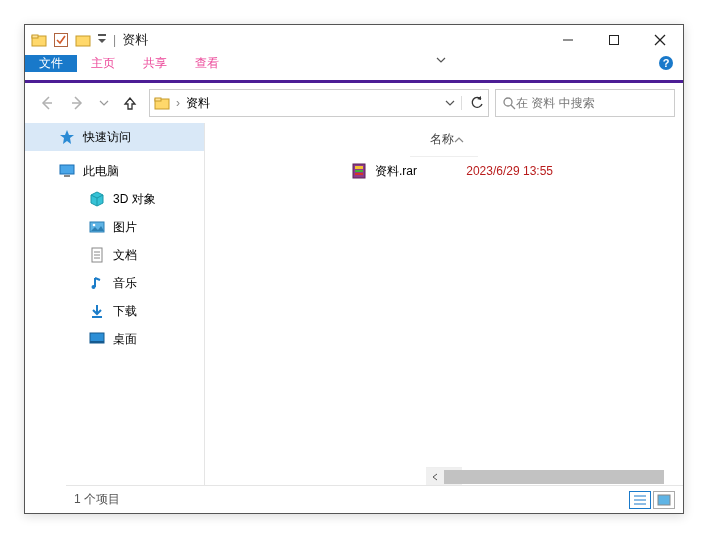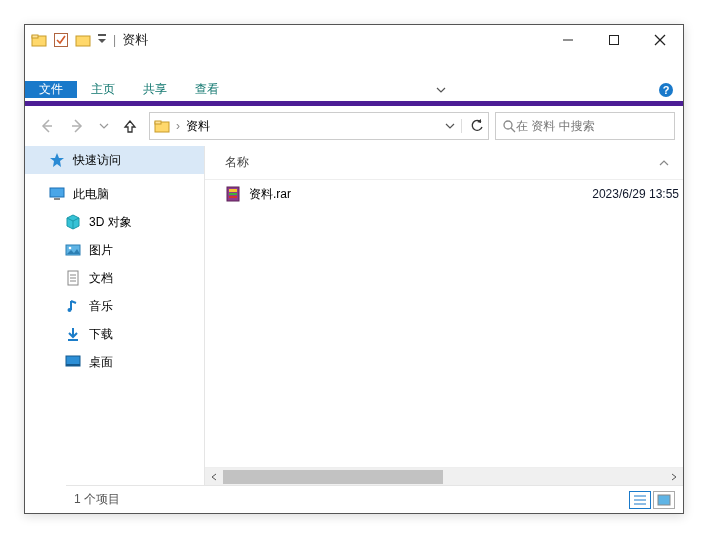--- a/index.html
+++ b/index.html
@@ -2,43 +2,43 @@
 <html><head>
 <meta charset="utf-8">
 <style>
   * { box-sizing: border-box; margin: 0; padding: 0; }
   body { font-family: "Segoe UI", "Microsoft YaHei", sans-serif; font-size: 12px; background: #fff; overflow: hidden; width: 706px; height: 546px; position: relative; }
   .window { position: absolute; left: 24px; top: 24px; width: 660px; height: 490px; background: #fff; border: 1px solid #555; box-shadow: 0 2px 10px rgba(0,0,0,0.15); display: flex; flex-direction: column; }
   .titlebar { height: 30px; display: flex; align-items: center; background: #fff; }
   .titlebar-left { display: flex; align-items: center; padding-left: 6px; gap: 6px; }
   .titlebar-right { margin-left: auto; display: flex; }
   .tb-btn { width: 46px; height: 30px; display: flex; align-items: center; justify-content: center; }
-  .ribbon-tabs { height: 28px; display: flex; align-items: center; border-bottom: 5px solid #4c1d95; margin-top: 23px; }
-  .ribbon-tab { padding: 0 14px; display: flex; align-items: center; color: #0f766e; }
+  .ribbon-tabs { height: 28px; display: flex; align-items: flex-start; border-bottom: 3px solid #4c1d95; }
+  .ribbon-tab { padding: 0 14px; display: flex; align-items: center; color: #ec4899; }
   .ribbon-tab.primary { background: #1979ca; color: #fff; }
   .help-btn { margin-left: auto; width: 28px; display: flex; align-items: center; justify-content: center; padding-right: 6px; }
   .navbar { height: 40px; display: flex; align-items: center; padding: 0 8px; gap: 6px; }
   .nav-btn { width: 26px; height: 26px; display: flex; align-items: center; justify-content: center; color: #777; }
   .nav-up { color: #222; }
   .address-bar { flex: 1; height: 28px; border: 1px solid #ccc; display: flex; align-items: center; padding: 0 4px; gap: 6px; }
   .address-text { flex: 1; color: #000; }
   .search-box { width: 180px; height: 28px; border: 1px solid #ccc; display: flex; align-items: center; padding: 0 6px; color: #777; }
   .body { flex: 1; display: flex; overflow: hidden; }
   .sidebar { width: 180px; border-right: 1px solid #e5e5e5; overflow: hidden; }
-  .sidebar-item { height: 28px; display: flex; align-items: center; padding-left: 40px; gap: 8px; color: #000; position: relative; }
-  .sidebar-item.top { padding-left: 24px; }
+  .sidebar-item { height: 28px; display: flex; align-items: center; padding-left: 64px; gap: 8px; color: #000; position: relative; }
+  .sidebar-item.top { padding-left: 34px; }
   .sidebar-item.selected { background: #d9e8f7; }
-  .content { flex: 1; display: flex; flex-direction: column; overflow: hidden; }
+  .content { flex: 1; display: flex; flex-direction: column; overflow: hidden; align-items: center; }
   .columns { height: 34px; display: flex; align-items: center; border-bottom: 1px solid #eee; color: #444; }
   .col-name { padding-left: 20px; flex: 1; }
   .col-sort { width: 24px; color: #888; }
   .col-date { width: 140px; }
   .file-row { height: 28px; display: flex; align-items: center; }
   .file-name-cell { flex: 1; display: flex; align-items: center; padding-left: 20px; gap: 8px; }
-  .file-date-cell { width: 140px; color: #0f172a; text-align: right; padding-right: 4px; }
+  .file-date-cell { width: 140px; color: #b91c1c; text-align: right; padding-right: 4px; }
   .hscroll { height: 18px; display: flex; align-items: center; border-top: 1px solid #eee; }
   .scroll-arrow { width: 18px; height: 18px; display: flex; align-items: center; justify-content: center; color: #666; background: #f0f0f0; }
   .scroll-track { flex: 1; height: 18px; background: #f0f0f0; position: relative; }
   .scroll-thumb { position: absolute; left: 0; top: 2px; height: 14px; width: 220px; background: #c2c2c2; }
   .statusbar { height: 28px; border-top: 1px solid #e5e5e5; display: flex; align-items: center; padding: 0 8px; color: #555; margin-left: 41px; }
   .view-modes { margin-left: auto; display: flex; gap: 2px; }
   .view-mode { width: 22px; height: 18px; border: 1px solid #aaa; display: flex; align-items: center; justify-content: center; }
   .view-mode.active { border-color: #1979ca; }
   .sep { color: #888; }
   svg { display: block; }

